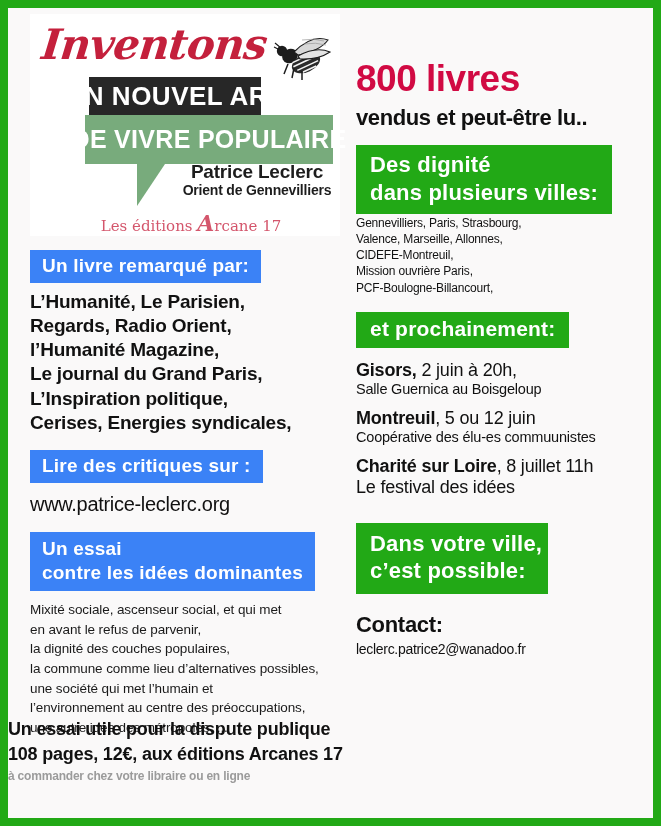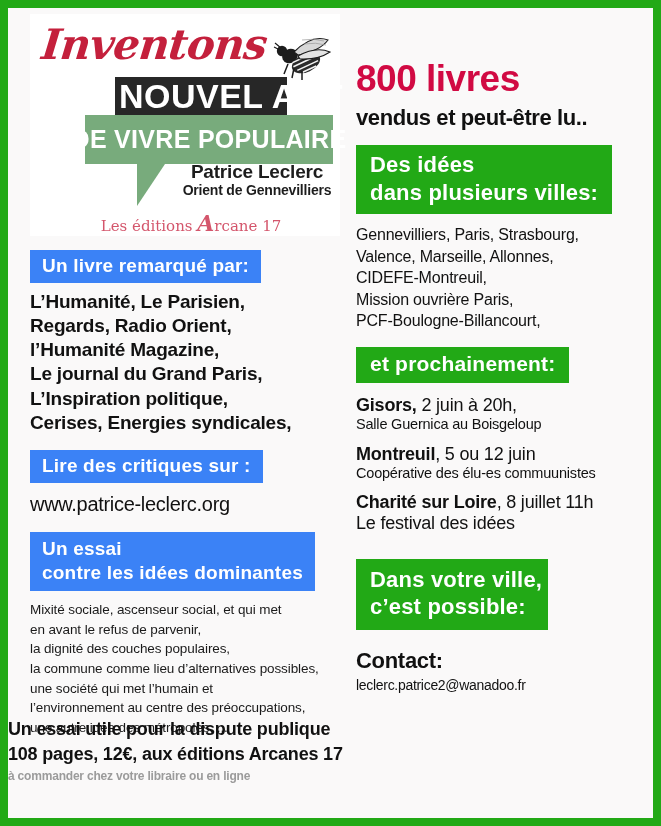--- a/index.html
+++ b/index.html
@@ -64,28 +64,28 @@
   .bee {
     position: absolute;
     right: 6px;
     top: 16px;
     width: 66px;
     height: 56px;
   }
 
   .band-dark {
     position: absolute;
-    left: 85px;
+    left: 59px;
     top: 63px;
     width: 172px;
     height: 38px;
     background: #272727;
     color: #ffffff;
     font-weight: bold;
-    font-size: 34px;
+    font-size: 26px;
     letter-spacing: 0.5px;
     display: flex;
     align-items: center;
     justify-content: center;
     white-space: nowrap;
   }
 
   .band-green-wrap {
     position: absolute;
     left: 55px;
@@ -247,24 +247,24 @@
   }
 
   .b-debats {
     font-size: 22px;
     padding: 6px 14px 8px 14px;
     margin-top: 15px;
     line-height: 1.25;
   }
 
   .cities {
-    font-size: 16px;
+    font-size: 12px;
     color: #111111;
     line-height: 1.34;
-    margin-top: 10px;
+    margin-top: 1px;
     letter-spacing: -0.2px;
   }
 
   .b-prochain {
     font-size: 21px;
     padding: 5px 14px 7px 14px;
     margin-top: 16px;
   }
 
   .events { margin-top: 12px; }
@@ -411,21 +411,21 @@
 
       </div>
     </div>
 
     <div class="right-col">
 
       <div class="headline">800 livres</div>
       <div class="subhead">vendus et peut-être lu..</div>
 
       <div class="banner banner-green b-debats">
-        <div>Des idées</div>
+        <div>Des dignité</div>
         <div>dans plusieurs villes:</div>
       </div>
 
       <div class="cities">
         <div>Gennevilliers, Paris, Strasbourg,</div>
         <div>Valence, Marseille, Allonnes,</div>
         <div>CIDEFE-Montreuil,</div>
         <div>Mission ouvrière Paris,</div>
         <div>PCF-Boulogne-Billancourt,</div>
       </div>

